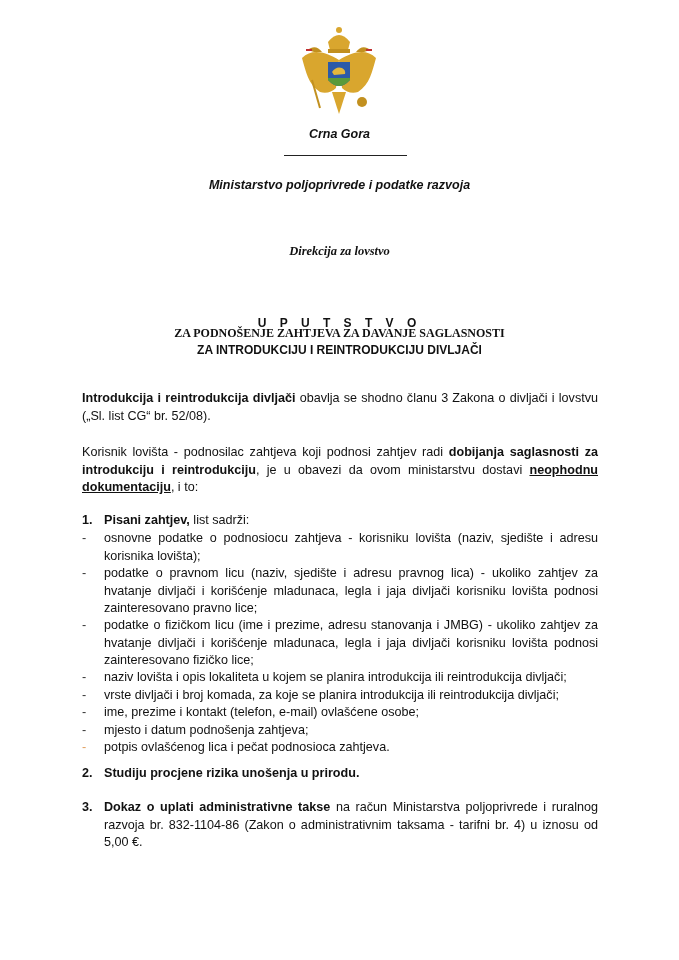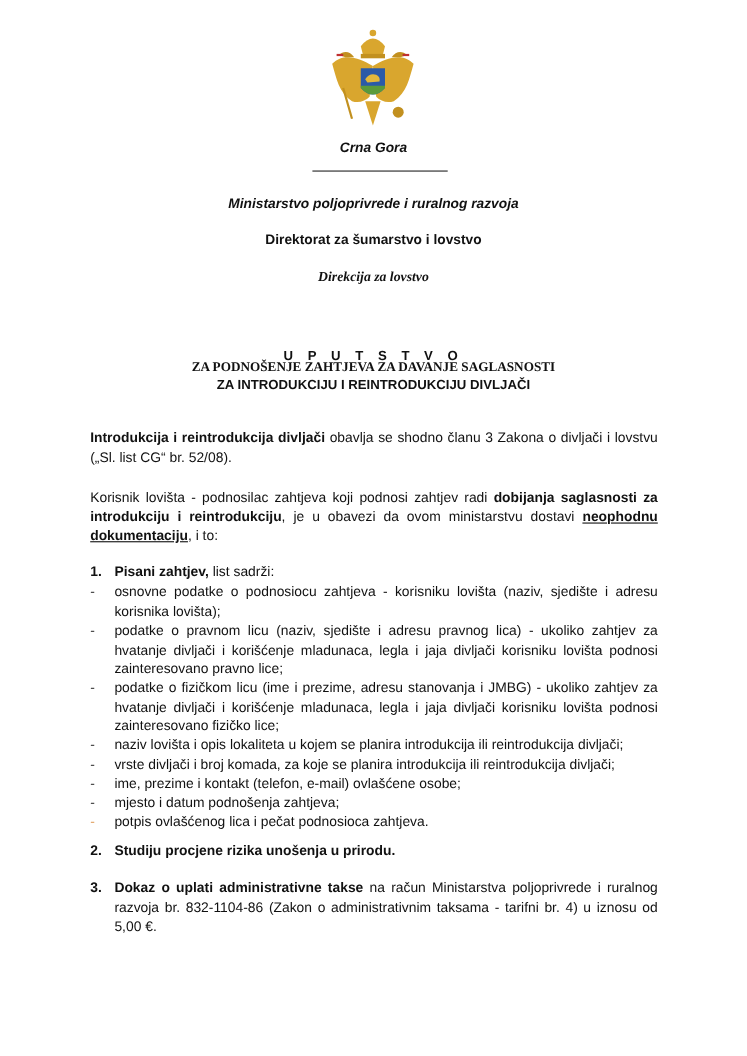--- a/index.html
+++ b/index.html
@@ -43,22 +43,21 @@
     <path d="M30 56 L52 56 L52 58 Q41 70 30 58 Z" fill="#5a9a3a"></path>
     <path d="M34 50 Q38 44 44 46 Q48 48 47 52 L36 53 Z" fill="#e3b83c"></path>
 
     <path d="M34 70 L41 92 L48 70 Z" fill="#d9a62e"></path>
     <line x1="14" y1="58" x2="22" y2="86" stroke="#c2901f" stroke-width="2"></line>
     <circle cx="64" cy="80" r="5" fill="#c2901f"></circle>
   </svg>
 
   <div class="center ital-bold" style="top:127px;">Crna Gora</div>
   <div class="rule"></div>
-  <div class="center ital-bold" style="top:178px;">Ministarstvo poljoprivrede i ruralnog razvoja</div>
-  <div class="center bold" style="top:211px;">Direktorat za šumarstvo i lovstvo</div>
+  <div class="center ital-bold" style="top:178px;">Ministarstvo poljoprivrede i podatke razvoja</div>
   <div class="center ital-bold" style="top:244px;font-family:Liberation Serif, serif;">Direkcija za lovstvo</div>
 
   <div class="center spaced" style="top:292px;margin-top:24px;">U P U T S T V O</div>
   <div class="center title2" style="top:325px;font-family:Liberation Serif, serif;">ZA PODNOŠENJE ZAHTJEVA ZA DAVANJE SAGLASNOSTI</div>
   <div class="center title2" style="top:342px;">ZA INTRODUKCIJU I REINTRODUKCIJU DIVLJAČI</div>
 
   <div class="para" style="top:390px;">
     <b>Introdukcija i reintrodukcija divljači</b><span> obavlja se shodno članu 3 Zakona o divljači i lovstvu („Sl. list CG“ br. 52/08).</span>
   </div>
 

